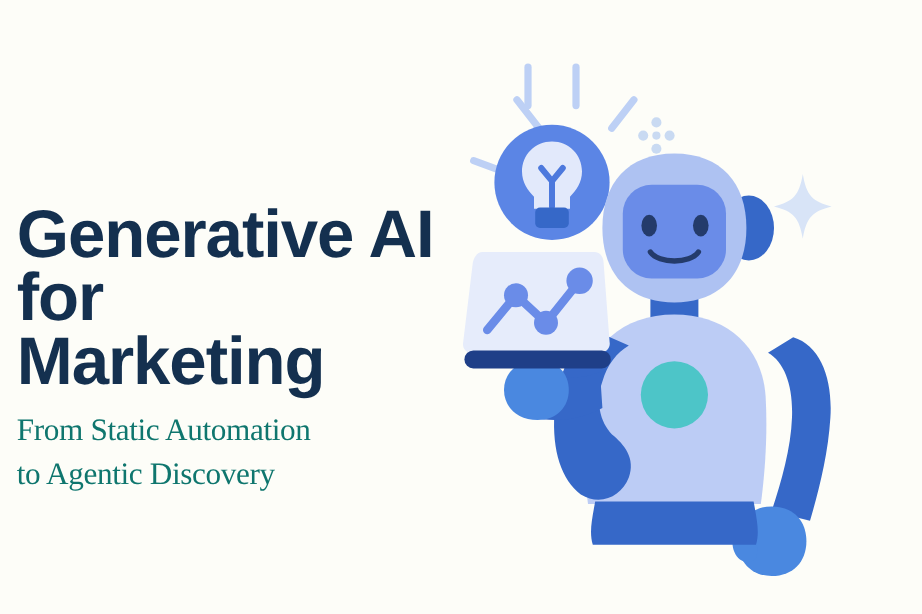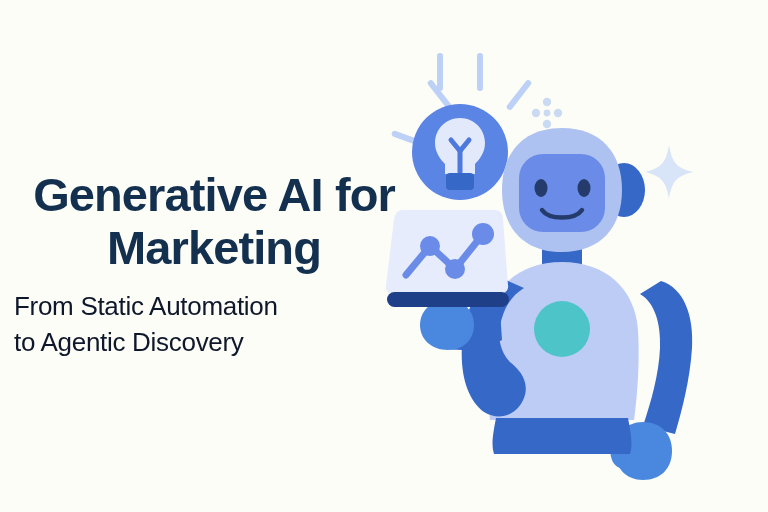--- a/index.html
+++ b/index.html
@@ -23,35 +23,34 @@
 
   
   .text-block {
     position: absolute;
     left: 14px;
     top: 168px;
     width: 400px;
   }
   .title {
     font-family: "Liberation Sans", sans-serif;
-    font-size: 47px;
+    font-size: 56px;
     line-height: 53px;
     font-weight: 700;
     color: #14304f;
     letter-spacing: -0.9px;
     margin: 0;
     white-space: pre-line;
-    text-align: center;
   }
   .subtitle {
-    font-family: Liberation Sans, sans-serif;
+    font-family: Liberation Serif, serif;
     font-size: 26px;
     line-height: 36px;
     font-weight: 400;
-    color: #0f172a;
+    color: #0f766e;
     letter-spacing: -0.3px;
     margin: 14px 0 0 0;
     white-space: pre-line;
   }
 
   
   .illustration {
     position: absolute;
     left: 372px;
     top: 30px;

